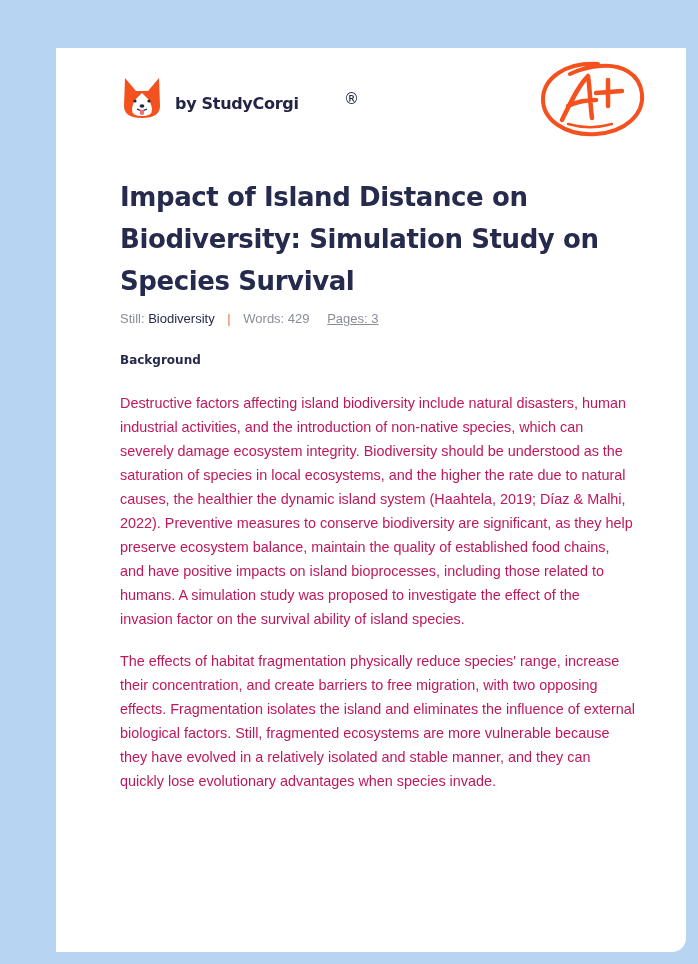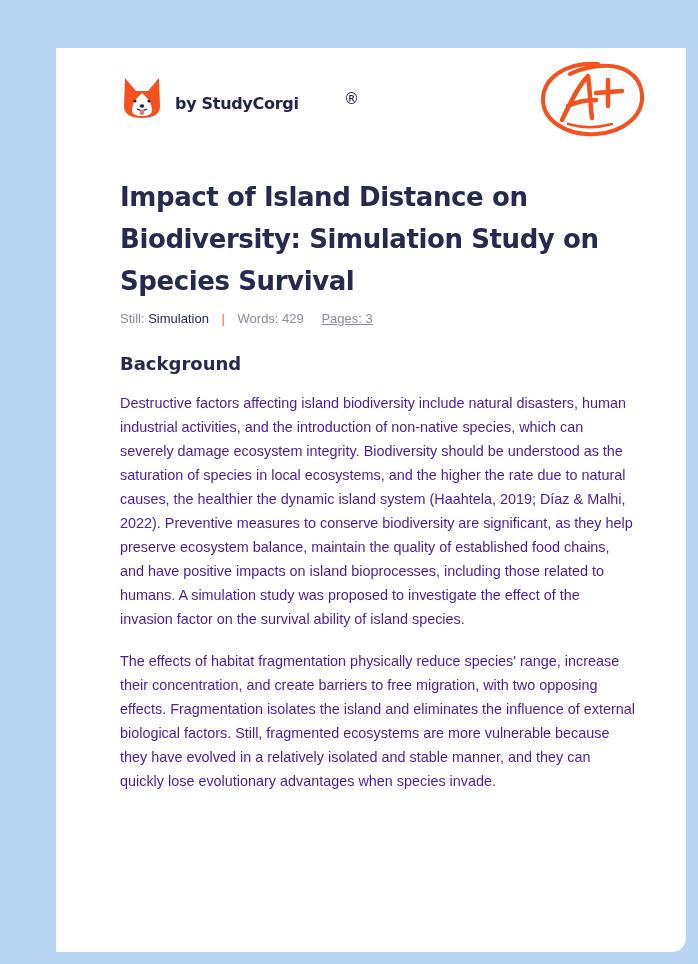--- a/index.html
+++ b/index.html
@@ -92,35 +92,35 @@
       margin-left: 14px;
       text-decoration: underline;
     }
     .section-heading {
       position: absolute;
       left: 64px;
       top: 305px;
       margin: 0;
       font-family: "DejaVu Sans", sans-serif;
       font-weight: bold;
-      font-size: 18px;
+      font-size: 12px;
       color: #262a4c;
     }
     .body-text {
       position: absolute;
       left: 64px;
       top: 343px;
       width: 515px;
     }
     .body-text p {
       margin: 0 0 18px 0;
       font-family: "Liberation Sans", sans-serif;
       font-size: 14.4px;
       line-height: 24px;
-      color: #4c1d95;
+      color: #be185d;
     }
   </style>
 </head>
 <body>
 
 <div class="card">
 
   <div class="logo">
     <svg class="logo-icon" viewBox="0 0 40 44">
       <path d="M3 2 L14 15 L26 15 L37 2 L38 30 Q38 42 20 42 Q2 42 2 30 Z" fill="#f4511e"></path>
@@ -139,21 +139,21 @@
     <path d="M60 6 C28 4 6 20 5 40 C4 62 28 78 58 76 C88 74 106 56 104 36 C102 16 84 6 62 8 C50 9 40 12 32 16" fill="none" stroke="#f4511e" stroke-width="4" stroke-linecap="round"></path>
     <path d="M24 62 C32 46 40 28 50 18 C52 30 52 46 54 60 M30 48 C38 44 48 42 58 42" fill="none" stroke="#f4511e" stroke-width="4.5" stroke-linecap="round" stroke-linejoin="round"></path>
     <path d="M70 22 L70 48 M58 35 L84 33" fill="none" stroke="#f4511e" stroke-width="4.5" stroke-linecap="round"></path>
     <path d="M30 66 C44 70 60 70 74 66" fill="none" stroke="#f4511e" stroke-width="2.5" stroke-linecap="round"></path>
   </svg>
 
   <h1 class="title">Impact of Island Distance on Biodiversity: Simulation Study on Species Survival</h1>
 
   <div class="meta">
     <span>Still:</span>
-    <span class="topic-value">Simulation</span>
+    <span class="topic-value">Biodiversity</span>
     <span class="sep">|</span>
     <span>Words: 429</span>
     <span class="pages">Pages: 3</span>
   </div>
 
   <h2 class="section-heading">Background</h2>
 
   <div class="body-text">
     <p>Destructive factors affecting island biodiversity include natural disasters, human industrial activities, and the introduction of non-native species, which can severely damage ecosystem integrity. Biodiversity should be understood as the saturation of species in local ecosystems, and the higher the rate due to natural causes, the healthier the dynamic island system (Haahtela, 2019; Díaz &amp; Malhi, 2022). Preventive measures to conserve biodiversity are significant, as they help preserve ecosystem balance, maintain the quality of established food chains, and have positive impacts on island bioprocesses, including those related to humans. A simulation study was proposed to investigate the effect of the invasion factor on the survival ability of island species.</p>
     <p>The effects of habitat fragmentation physically reduce species' range, increase their concentration, and create barriers to free migration, with two opposing effects. Fragmentation isolates the island and eliminates the influence of external biological factors. Still, fragmented ecosystems are more vulnerable because they have evolved in a relatively isolated and stable manner, and they can quickly lose evolutionary advantages when species invade.</p>

